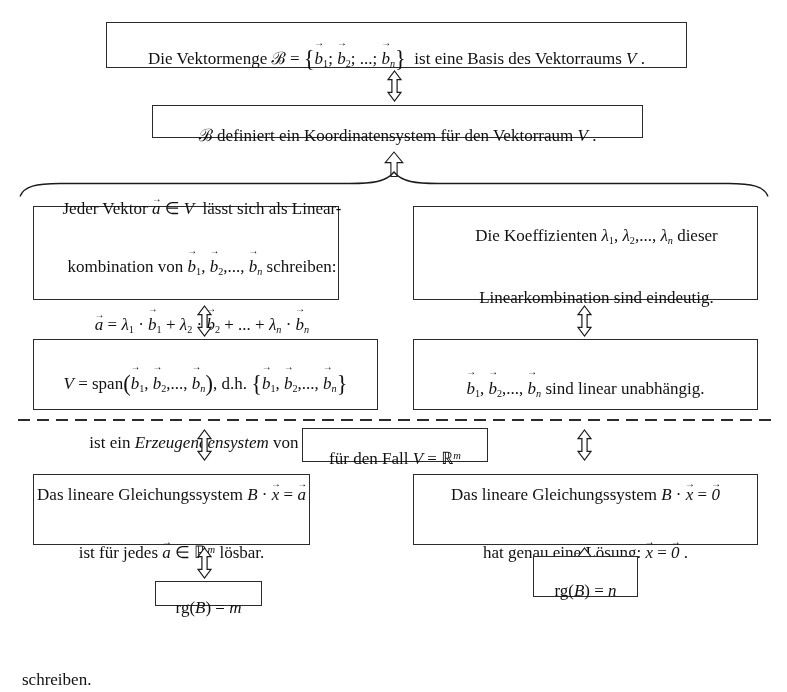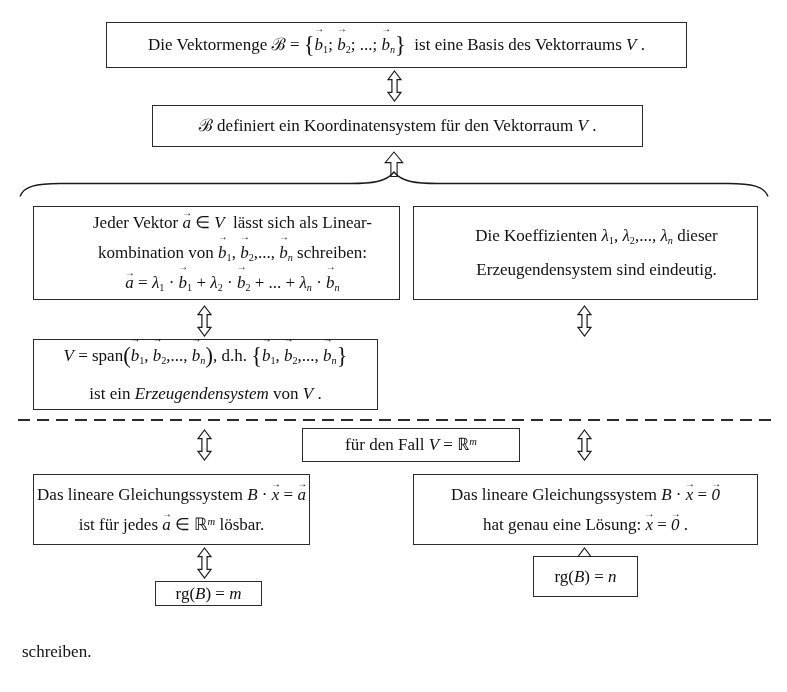--- a/index.html
+++ b/index.html
@@ -21,47 +21,47 @@
     position:absolute;
     box-sizing:border-box;
     border:1.4px solid var(--border);
     background:var(--background);
     display:flex;flex-direction:column;
     align-items:center;justify-content:center;
     text-align:center;
     line-height:30px;
     white-space:nowrap;
   }
-  .line{white-space:nowrap;}
+  .line{white-space:nowrap;margin-top:28px;}
   sub{font-size:0.6em;line-height:0;vertical-align:-0.28em;}
   sup{font-size:0.62em;line-height:0;vertical-align:0.5em;}
   .br{font-size:1.32em;vertical-align:-0.1em;}
   .v{position:relative;display:inline-block;font-style:italic;}
   .v::before{
     content:"\2192";
     position:absolute;left:55%;transform:translateX(-50%);
     top:-0.62em;font-size:0.58em;font-style:normal;line-height:1;
   }
   .v.short::before{top:-0.05em;}
   .arrow-svg{position:absolute;}
   .dashed{
     position:absolute;left:18px;top:419px;width:753px;height:2px;
     background:repeating-linear-gradient(90deg,var(--border) 0 12px,transparent 12px 19px);
   }
   .footer{
     position:absolute;left:22px;top:637px;width:758px;
     line-height:29px;text-align:left;
   }
   #b-basis{left:106px;top:22px;width:581px;height:46px;}
-  #b-koord{left:152px;top:105px;width:491px;height:42px;}
-  #b-r1l{left:33px;top:206px;width:367px;height:94px;line-height:30px;padding-left:32px;}
+  #b-koord{left:152px;top:105px;width:491px;height:33px;}
+  #b-r1l{left:33px;top:206px;width:306px;height:94px;line-height:30px;padding-left:32px;}
   #b-r1r{left:413px;top:206px;width:345px;height:94px;line-height:34px;padding-left:22px;}
   #b-r2l{left:33px;top:339px;width:345px;height:71px;line-height:31px;justify-content:space-between;}
   #b-r2r{left:413px;top:339px;width:345px;height:71px;}
-  #b-fall{left:302px;top:428px;width:218px;height:34px;}
+  #b-fall{left:302px;top:428px;width:186px;height:34px;}
   #b-r3l{left:33px;top:474px;width:277px;height:71px;}
   #b-r3r{left:413px;top:474px;width:345px;height:71px;font-family:Liberation Serif, serif;}
   #b-rgm{left:155px;top:581px;width:107px;height:25px;}
   #b-rgn{left:533px;top:556px;width:105px;height:41px;}
 </style>
 </head>
 <body>
 
 <div class="stage">
 
@@ -86,33 +86,36 @@
              C 402 13, 416 14.5, 438 14.5 L 728 14.5 C 752 14.5, 764 17, 768 27.5" fill="none" stroke="#1a1a1a" stroke-width="1.3"></path>
   </svg>
 
   <div class="box" id="b-r1l">
     <div class="line">Jeder Vektor <span class="v short">a</span> ∈ <i>V</i>&nbsp; lässt sich als Linear-</div>
     <div class="line">kombination von <span class="v">b</span><sub>1</sub>, <span class="v">b</span><sub>2</sub>,..., <span class="v">b</span><sub><i>n</i></sub> schreiben:</div>
     <div class="line"><span class="v short">a</span> = <i>λ</i><sub>1</sub> · <span class="v">b</span><sub>1</sub> + <i>λ</i><sub>2</sub> · <span class="v">b</span><sub>2</sub> + ... + <i>λ</i><sub><i>n</i></sub> · <span class="v">b</span><sub><i>n</i></sub></div>
   </div>
   <div class="box" id="b-r1r">
     <div class="line">Die Koeffizienten <i>λ</i><sub>1</sub>, <i>λ</i><sub>2</sub>,..., <i>λ</i><sub><i>n</i></sub> dieser</div>
-    <div class="line">Erzeugendensystem sind eindeutig.</div>
+    <div class="line">Linearkombination sind eindeutig.</div>
   </div>
 
   <svg class="arrow-svg" style="left:197px;top:305px" width="15" height="32" viewBox="0 0 15 32">
     <path d="M7.5 1 L14 9.6 H10.1 V22.4 H14 L7.5 31 L1 22.4 H4.9 V9.6 H1 Z" fill="#ffffff" stroke="#1a1a1a" stroke-width="1.2"></path>
   </svg>
   <svg class="arrow-svg" style="left:577px;top:305px" width="15" height="32" viewBox="0 0 15 32">
     <path d="M7.5 1 L14 9.6 H10.1 V22.4 H14 L7.5 31 L1 22.4 H4.9 V9.6 H1 Z" fill="#ffffff" stroke="#1a1a1a" stroke-width="1.2"></path>
   </svg>
 
   <div class="box" id="b-r2l">
     <div class="line"><i>V</i> = span<span class="br">(</span><span class="v">b</span><sub>1</sub>, <span class="v">b</span><sub>2</sub>,..., <span class="v">b</span><sub><i>n</i></sub><span class="br">)</span>, d.h. <span class="br">{</span><span class="v">b</span><sub>1</sub>, <span class="v">b</span><sub>2</sub>,..., <span class="v">b</span><sub><i>n</i></sub><span class="br">}</span></div>
     <div class="line">ist ein <i>Erzeugendensystem</i> von <i>V</i> .</div>
+  </div>
+  <div class="box" id="b-r2r">
+    <div class="line"><span class="v">b</span><sub>1</sub>, <span class="v">b</span><sub>2</sub>,..., <span class="v">b</span><sub><i>n</i></sub> sind linear unabhängig.</div>
   </div>
 
   <div class="dashed"></div>
 
   <svg class="arrow-svg" style="left:197px;top:429px" width="15" height="32" viewBox="0 0 15 32">
     <path d="M7.5 1 L14 9.6 H10.1 V22.4 H14 L7.5 31 L1 22.4 H4.9 V9.6 H1 Z" fill="#ffffff" stroke="#1a1a1a" stroke-width="1.2"></path>
   </svg>
   <div class="box" id="b-fall">
     <div class="line">für den Fall <i>V</i> = ℝ<sup><i>m</i></sup></div>
   </div>

